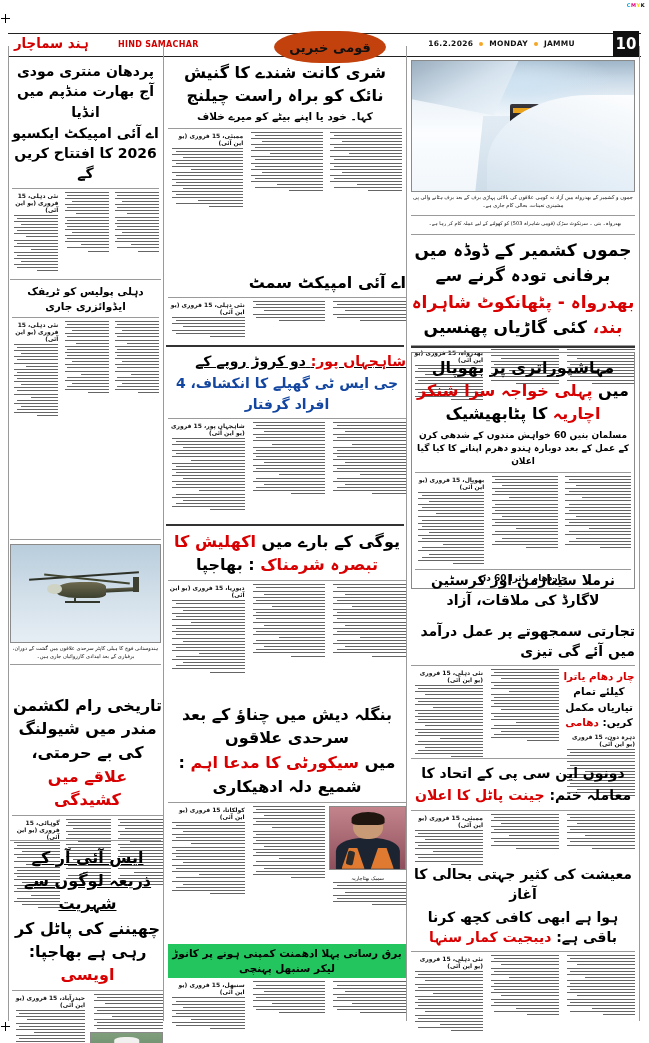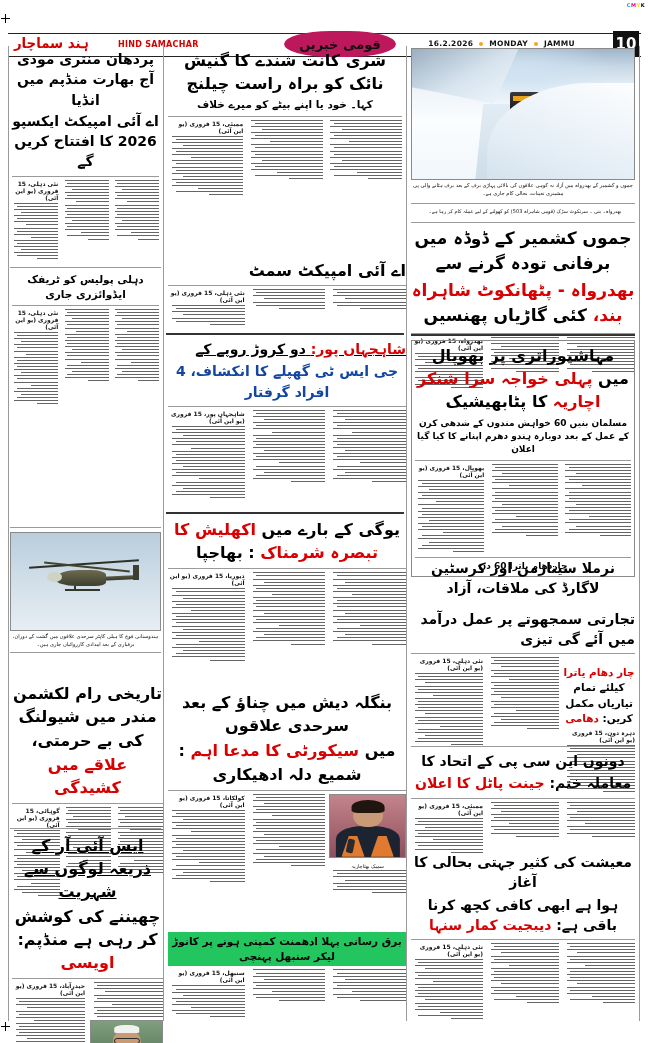--- a/index.html
+++ b/index.html
@@ -21,33 +21,33 @@
   .rm-tl{left:1px;top:14px}
   .rm-bl{left:1px;bottom:12px}
 
   
   .masthead{position:absolute;left:8px;top:22px;width:633px;height:22px;
     border-top:1.6px solid #222;border-bottom:1.6px solid #222;background:#fff;margin-top:11px;}
   .mast-inner{position:relative;width:100%;height:100%;}
   .logo-urdu{position:absolute;left:4px;top:1px;font-size:14px;color:#d40000;font-weight:bold;
      transform:scaleX(.95);font-family:"DejaVu Sans",sans-serif;direction:rtl;letter-spacing:-1px;}
   .logo-en{position:absolute;left:110px;top:6px;font-size:8px;font-weight:bold;color:#d40000;letter-spacing:.3px;}
-  .mast-badge{position:absolute;left:276px;top:-3px;width:112px;height:26px;background:#be185d;
+  .mast-badge{position:absolute;left:266px;top:-3px;width:112px;height:32px;background:#c2410c;
      border-radius:50%/60%;}
   .mast-badge span{position:absolute;inset:0;display:flex;align-items:center;justify-content:center;
      font-size:13px;font-weight:bold;color:#111;direction:rtl;}
   .mast-date{position:absolute;right:66px;top:5px;font-size:7.5px;font-weight:bold;color:#111;
      display:flex;gap:6px;align-items:center;letter-spacing:.3px;}
   .dot{width:4px;height:4px;border-radius:50%;background:#f5a623;display:inline-block;}
   .pageno{position:absolute;right:2px;top:-3px;width:26px;height:26px;background:#111;color:#fff;
      font-size:15px;font-weight:bold;display:flex;align-items:center;justify-content:center;}
 
   
   .frame{position:absolute;left:8px;top:46px;width:633px;height:975px;}
-  .col{position:absolute;top:0;}
+  .col{position:absolute;top:12px;}
   .vrule{position:absolute;top:0;bottom:0;width:1px;background:#9a9a9a;}
   .hrule{position:absolute;height:1px;background:#9a9a9a;}
   .thickrule{position:absolute;height:2px;background:#333;}
   .hl{direction:rtl;font-weight:bold;color:#000;line-height:1.45;letter-spacing:-.3px;}
   .hl .red{color:#d80000;}
   .hl .blue{color:#1346a0;}
   .hl-xl{font-size:17px;}
   .hl-l{font-size:14px;}
   .hl-m{font-size:16px;}
   .hl-s{font-size:10.5px;}
@@ -429,21 +429,21 @@
         </div>
       </div>
 
       <div class="hrule" style="top:782px;left:0;width:151px;"></div>
 
       <div style="position:absolute;top:788px;left:0;width:151px;padding:0 2px;">
         <div class="hl hl-m" style="text-align:center;text-decoration:underline;">
           <span>ایس آئی آر کے ذریعہ لوگوں سے شہریت</span>
         </div>
         <div class="hl hl-m" style="text-align:center;margin-top:1px;">
-          <span>چھیننے کی کوشش کر رہی ہے منڈپم:</span>
+          <span>چھیننے کی پاٹل کر رہی ہے بھاجپا:</span>
           <span class="red">اویسی</span>
         </div>
         <div class="hrule" style="position:relative;width:100%;margin:4px 0 3px;"></div>
         <div class="cols2">
           <div class="body dense">
             <div class="byline">حیدرآباد، 15 فروری (یو این آئی)</div>
             <div class="ln s95"></div>
               <div class="ln s90"></div>
               <div class="ln s95"></div>
               <div class="ln s80"></div>
@@ -1164,21 +1164,21 @@
             <div class="ln s95"></div>
               <div class="ln s60"></div>
               <div class="ln s90"></div>
               <div class="ln s95"></div>
             <div class="ln s80"></div>
               <div class="ln s90"></div>
               <div class="ln s95"></div>
               <div class="ln s45"></div>
           </div>
           <div class="body dense">
-            <div class="hl hl-s" style="text-align:center;margin-bottom:3px;margin-top:8px;">
+            <div class="hl hl-s" style="text-align:center;margin-bottom:3px;">
               <span class="red">چار دھام یاترا</span>
               <span>کیلئے تمام تیاریاں مکمل کریں:</span>
               <span class="red">دھامی</span>
             </div>
             <div class="byline">دہرہ دون، 15 فروری (یو این آئی)</div>
             <div class="ln s95"></div>
               <div class="ln s90"></div>
               <div class="ln s95"></div>
               <div class="ln s80"></div>
             <div class="ln s95"></div>

